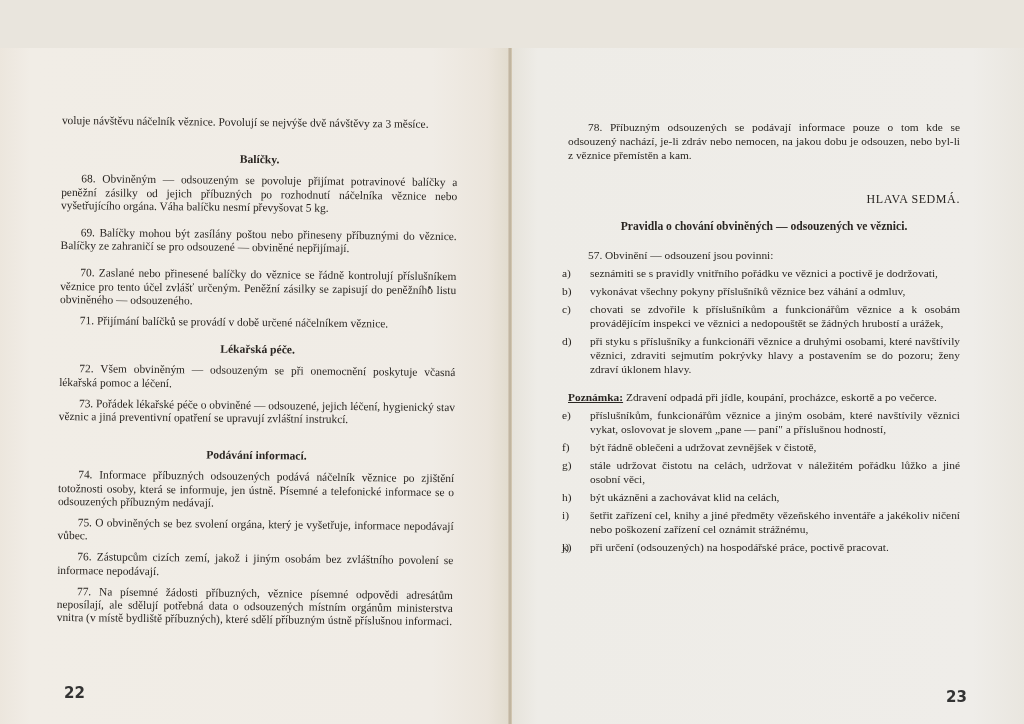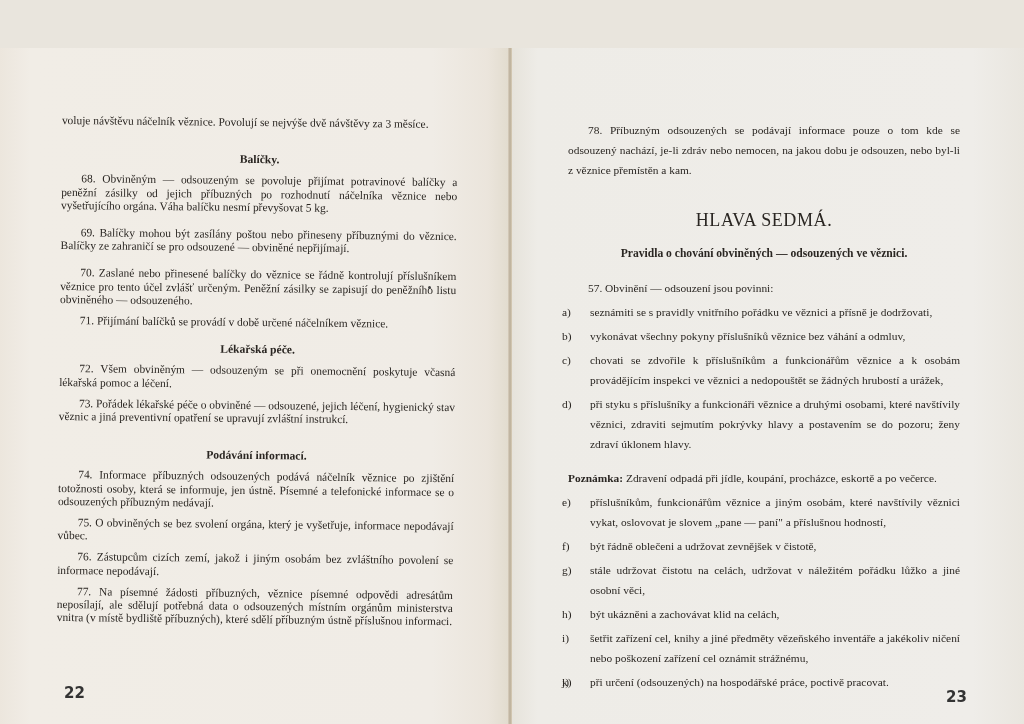--- a/index.html
+++ b/index.html
@@ -68,40 +68,40 @@
       line-height: 13.2px;
       transform: rotate(0.6deg);
       transform-origin: top left;
     }
     .right-content {
       position: absolute;
       left: 568px;
       top: 72px;
       width: 392px;
       font-size: 11.4px;
-      line-height: 20px;
+      line-height: 14px;
     }
     p {
       margin: 0;
       text-align: justify;
     }
     .indent {
       text-indent: 20px;
     }
     .gap-s { margin-top: 8px; }
     .gap-m { margin-top: 14px; }
     .gap-l { margin-top: 24px; }
     .heading {
       text-align: center;
       font-weight: bold;
       font-size: 11.6px;
     }
     .chapter {
-      text-align: center;
-      font-size: 18px;
+      text-align: right;
+      font-size: 12px;
       letter-spacing: 0.6px;
     }
     .list {
       margin: 0;
       padding: 0;
       list-style: none;
     }
     .list li {
       position: relative;
       padding-left: 22px;
@@ -109,20 +109,21 @@
       margin-top: 4px;
     }
     .list li .marker {
       position: absolute;
       left: -6px;
       top: 0;
       width: 24px;
     }
     .note-label {
       font-weight: bold;
+      text-decoration: underline;
     }
     .note {
       padding-left: 14px;
       text-indent: -14px;
       text-align: justify;
     }
     .page-number {
       position: absolute;
       font-family: "DejaVu Sans", sans-serif;
       font-size: 15px;
@@ -178,21 +179,21 @@
 
   <div class="right-content">
     <p class="indent">78. Příbuzným odsouzených se podávají informace pouze o tom kde se odsouzený nachází, je-li zdráv nebo nemocen, na jakou dobu je odsouzen, nebo byl-li z věznice přemístěn a kam.</p>
 
     <p class="chapter gap-l" style="margin-top:30px">HLAVA SEDMÁ.</p>
     <p class="heading gap-m">Pravidla o chování obviněných — odsouzených ve věznici.</p>
 
     <p class="indent gap-m">57. Obvinění — odsouzení jsou povinni:</p>
 
     <ul class="list">
-      <li><span class="marker">a)</span><span>seznámiti se s pravidly vnitřního pořádku ve věznici a přísně je dodržovati,</span></li>
+      <li><span class="marker">a)</span><span>seznámiti se s pravidly vnitřního pořádku ve věznici a poctivě je dodržovati,</span></li>
       <li><span class="marker">b)</span><span>vykonávat všechny pokyny příslušníků věznice bez váhání a odmluv,</span></li>
       <li><span class="marker">c)</span><span>chovati se zdvořile k příslušníkům a funkcionářům věznice a k osobám provádějícím inspekci ve věznici a nedopouštět se žádných hrubostí a urážek,</span></li>
       <li><span class="marker">d)</span><span>při styku s příslušníky a funkcionáři věznice a druhými osobami, které navštívily věznici, zdraviti sejmutím pokrývky hlavy a postavením se do pozoru; ženy zdraví úklonem hlavy.</span></li>
     </ul>
 
     <p class="note gap-m"><span class="note-label">Poznámka:</span> <span>Zdravení odpadá při jídle, koupání, procházce, eskortě a po večerce.</span></p>
 
     <ul class="list gap-m">
       <li><span class="marker">e)</span><span>příslušníkům, funkcionářům věznice a jiným osobám, které navštívily věznici vykat, oslovovat je slovem „pane — paní" a příslušnou hodností,</span></li>
       <li><span class="marker">f)</span><span>být řádně oblečeni a udržovat zevnějšek v čistotě,</span></li>

